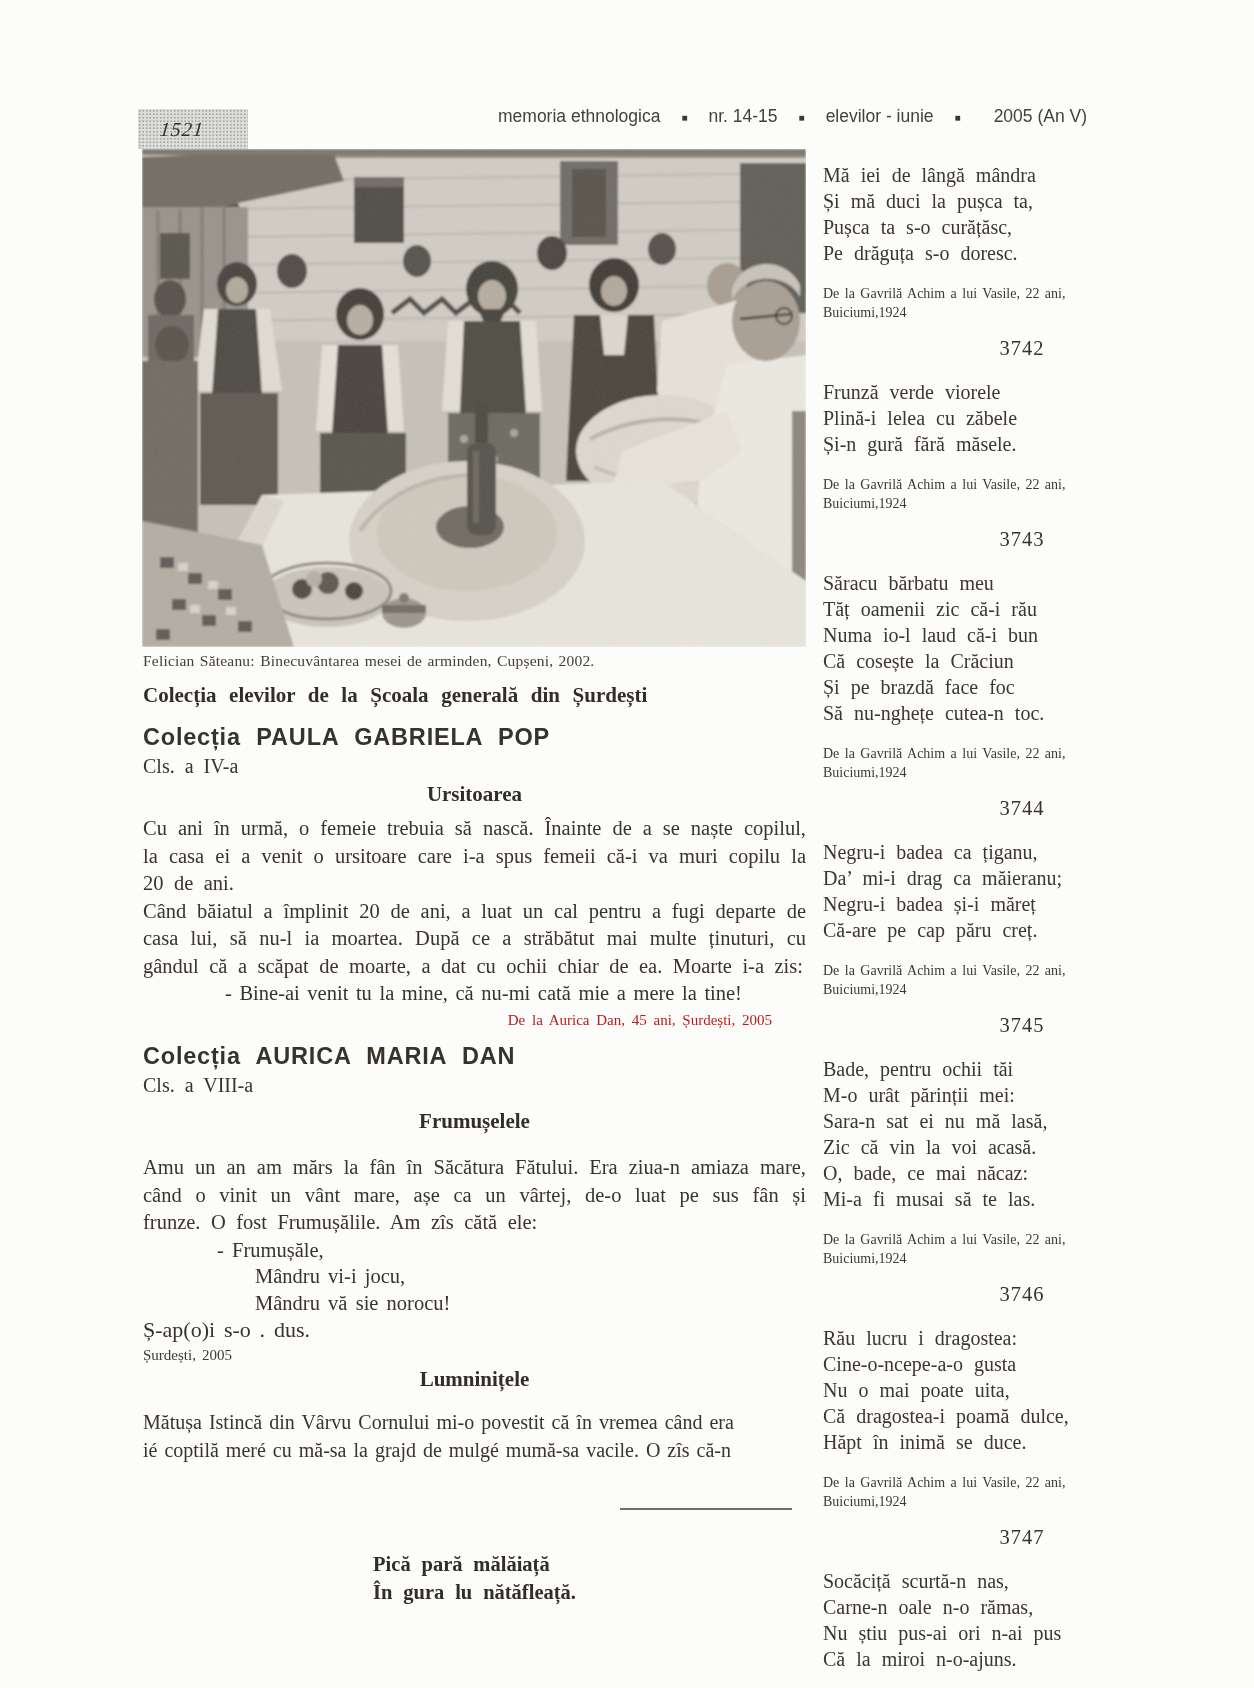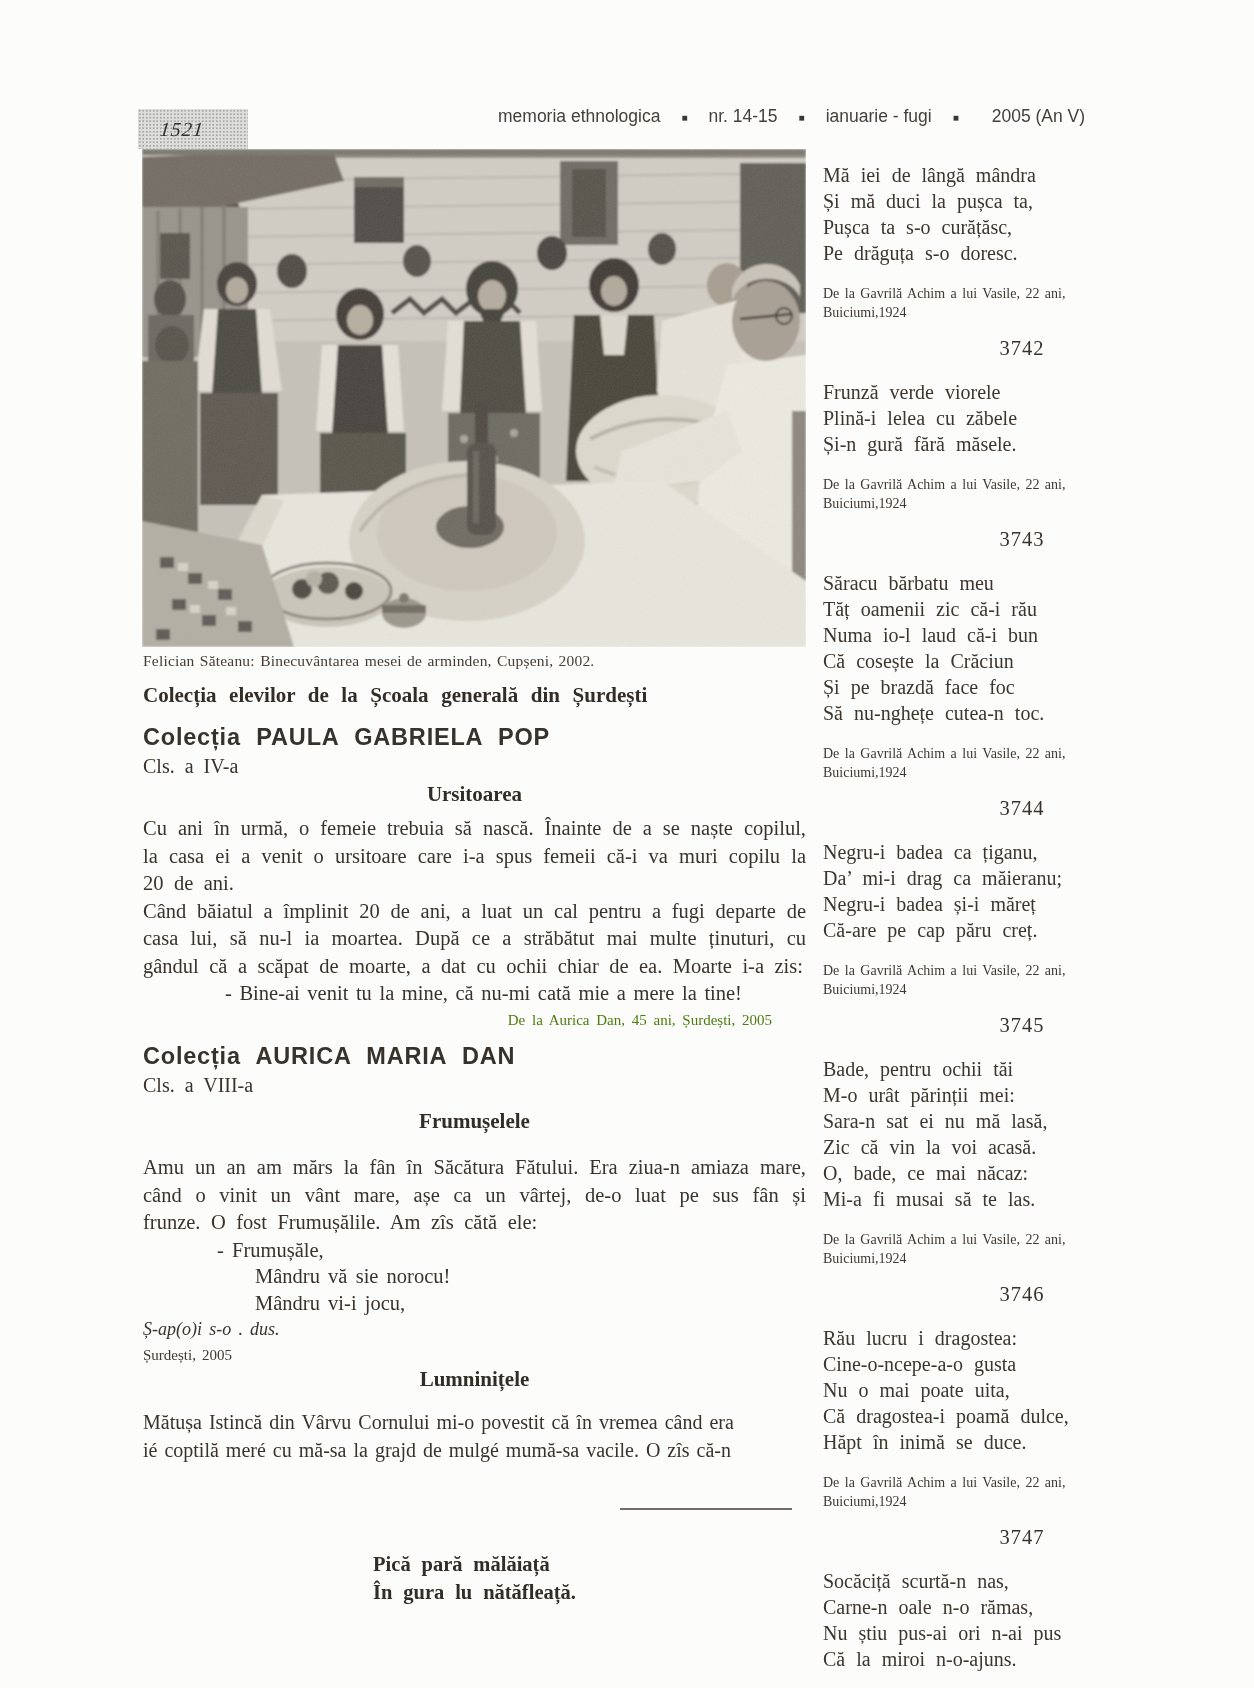--- a/index.html
+++ b/index.html
@@ -44,26 +44,26 @@
     margin:14px 0 0; letter-spacing:0.8px; word-spacing:0.35em; color:#37322c; line-height:30px;
   }
   .grade { font-size:20px; margin-top:2px; word-spacing:0.25em; line-height:24px; }
   .piece-title { text-align:center; font-weight:bold; font-size:21px; margin-top:4px; word-spacing:0.2em; line-height:25px; color:#332d27; }
   .piece-title.t2 { margin-top:12px; }
   .piece-title.t3 { margin-top:3px; }
   .body-p { font-size:20.5px; line-height:27.5px; text-align:justify; word-spacing:0.26em; margin:8px 0 0; }
   .body-p.p2 { margin-top:0; }
   .body-p.fp { margin-top:20px; }
   .dialogue { font-size:20.5px; line-height:27px; padding-left:82px; white-space:nowrap; word-spacing:0.12em; }
-  .src-right { font-size:15px; margin-top:4px; text-align:right; padding-right:34px; word-spacing:0.2em; color:#4d7c0f; line-height:18px; }
+  .src-right { font-size:15px; margin-top:4px; text-align:right; padding-right:34px; word-spacing:0.2em; color:#b91c1c; line-height:18px; }
   .coll2 { margin-top:12px; }
   .verse-line { font-size:20.5px; line-height:26.5px; word-spacing:0.15em; }
   .ind1 { padding-left:74px; }
   .ind2 { padding-left:112px; }
-  .closing { font-size:18px; line-height:27px; word-spacing:0.15em;font-style:italic; }
+  .closing { font-size:22px; line-height:27px; word-spacing:0.15em; }
   .src-left { font-size:15px; margin-top:3px; color:#3f3931; line-height:18px; word-spacing:0.15em; }
   .body-lines { font-size:20px; line-height:28px; margin-top:16px; white-space:nowrap; word-spacing:0.1em; }
   
   .mid-rule { position:absolute; left:620px; top:1508px; width:172px; height:2px; background:#59534c; opacity:0.85; }
   .final-verse { position:absolute; left:143px; top:1550px; width:663px; text-align:center; }
   .final-verse .inner {
     display:inline-block; text-align:left; font-weight:bold;
     font-size:20.5px; line-height:28px; word-spacing:0.28em; color:#332d27;
   }
   
@@ -78,21 +78,21 @@
 <div class="page">
 
   <div class="pagenum-box">
     <span class="pagenum">1521</span>
   </div>
   <div class="journal-header">
     <span>memoria ethnologica</span>
     <span class="sq">■</span>
     <span>nr. 14-15</span>
     <span class="sq">■</span>
-    <span>ianuarie - fugi</span>
+    <span>elevilor - iunie</span>
     <span class="sq">■</span>
     <span class="year-gap">2005 (An V)</span>
   </div>
 
   <figure class="photo" role="img" aria-label="Sat românesc: mulțime de femei cu năframe în jurul unei mese cu colac mare, sticlă și blide; un preot în veșminte albe binecuvântează masa de arminden.">
     <svg viewBox="0 0 664 498" width="664" height="498" preserveAspectRatio="none">
       <defs>
         <filter id="grain" x="0" y="0" width="100%" height="100%">
           <feTurbulence type="fractalNoise" baseFrequency="0.8" numOctaves="2" stitchTiles="stitch"></feTurbulence>
           <feColorMatrix type="matrix" values="0 0 0 0 0.50  0 0 0 0 0.48  0 0 0 0 0.45  0 0 0 0.38 0"></feColorMatrix>
@@ -252,22 +252,22 @@
     <p class="body-p">Cu ani în urmă, o femeie trebuia să nască. Înainte de a se naște copilul, la casa ei a venit o ursitoare care i-a spus femeii că-i va muri copilu la 20 de ani.</p>
     <p class="body-p p2">Când băiatul a împlinit 20 de ani, a luat un cal pentru a fugi departe de casa lui, să nu-l ia moartea. După ce a străbătut mai multe ținuturi, cu gândul că a scăpat de moarte, a dat cu ochii chiar de ea. Moarte i-a zis:</p>
     <div class="dialogue">- Bine-ai venit tu la mine, că nu-mi cată mie a mere la tine!</div>
     <div class="src-right">De la Aurica Dan, 45 ani, Șurdești, 2005</div>
 
     <h3 class="coll-title coll2">Colecția AURICA MARIA DAN</h3>
     <div class="grade">Cls. a VIII-a</div>
     <div class="piece-title t2">Frumușelele</div>
     <p class="body-p fp">Amu un an am mărs la fân în Săcătura Fătului. Era ziua-n amiaza mare, când o vinit un vânt mare, așe ca un vârtej, de-o luat pe sus fân și frunze. O fost Frumușălile. Am zîs cătă ele:</p>
     <div class="verse-line ind1">- Frumușăle,</div>
+    <div class="verse-line ind2">Mândru vi-i jocu,</div>
     <div class="verse-line ind2">Mândru vă sie norocu!</div>
-    <div class="verse-line ind2">Mândru vi-i jocu,</div>
     <div class="closing">Ș-ap(o)i s-o . dus.</div>
     <div class="src-left">Șurdești, 2005</div>
     <div class="piece-title t3">Lumninițele</div>
     <div class="body-lines">Mătușa Istincă din Vârvu Cornului mi-o povestit că în vremea când era<br>ié coptilă meré cu mă-sa la grajd de mulgé mumă-sa vacile. O zîs că-n</div>
   </div>
 
   <div class="mid-rule"></div>
   <div class="final-verse">
     <span class="inner">Pică pară mălăiață<br>În gura lu nătăfleață.</span>
   </div>

